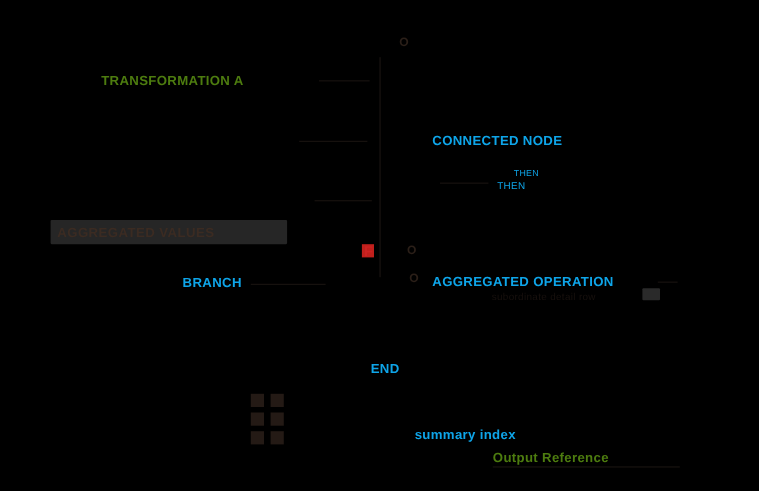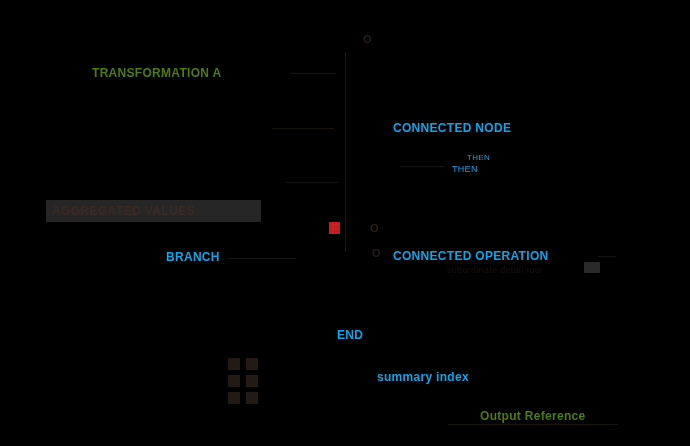--- a/index.html
+++ b/index.html
@@ -127,36 +127,36 @@
   <div class="plate" style="left:46px; top:200px; width:215px; height:22px;"></div>
   <div class="plate-text" style="left:52px; top:204px;">AGGREGATED VALUES</div>
 
   <div class="accent-box" style="left:329px; top:222px; width:11px; height:12px;"></div>
   <div class="accent" style="left:331px; top:222px;">F</div>
   <div class="marker" style="left:370px; top:222px;">O</div>
 
   <div class="lbl mid dim" style="left:166px; top:250px;">BRANCH</div>
   <div class="line" style="left:228px; top:258px; width:68px; height:1px;"></div>
   <div class="marker" style="left:372px; top:247px;">O</div>
-  <div class="lbl mid dim" style="left:393px; top:249px;">CONNECTED OPERATION</div>
+  <div class="lbl mid dim" style="left:393px; top:249px;">AGGREGATED OPERATION</div>
   <div class="line" style="left:598px; top:256px; width:18px; height:1px;"></div>
 
   <div class="lbl small dimmer" style="left:447px; top:265px;">subordinate detail row</div>
   <div class="chip" style="left:584px; top:262px; width:16px; height:11px;"></div>
 
   <div class="vline" style="left:345px; top:52px; height:200px;"></div>
 
   <div class="lbl mid dim" style="left:337px; top:328px;">END</div>
 
   <div class="stack" style="left:228px; top:358px; width:34px; height:48px;">
     <div class="cell" style="left:0px;  top:0px;  width:12px; height:12px;"></div>
     <div class="cell" style="left:18px; top:0px;  width:12px; height:12px;"></div>
     <div class="cell" style="left:0px;  top:17px; width:12px; height:12px;"></div>
     <div class="cell" style="left:18px; top:17px; width:12px; height:12px;"></div>
     <div class="cell" style="left:0px;  top:34px; width:12px; height:12px;"></div>
     <div class="cell" style="left:18px; top:34px; width:12px; height:12px;"></div>
   </div>
 
-  <div class="lbl mid dim" style="left:377px; top:370px;">summary index</div>
-  <div class="lbl mid bright" style="left:448px; top:409px;margin-left:32px;">Output Reference</div>
+  <div class="lbl mid dim" style="left:377px; top:388px;">summary index</div>
+  <div class="lbl mid bright" style="left:448px; top:409px;">Output Reference</div>
   <div class="underline" style="left:448px; top:424px; width:170px;"></div>
 
 </div>
 
 </body></html>

